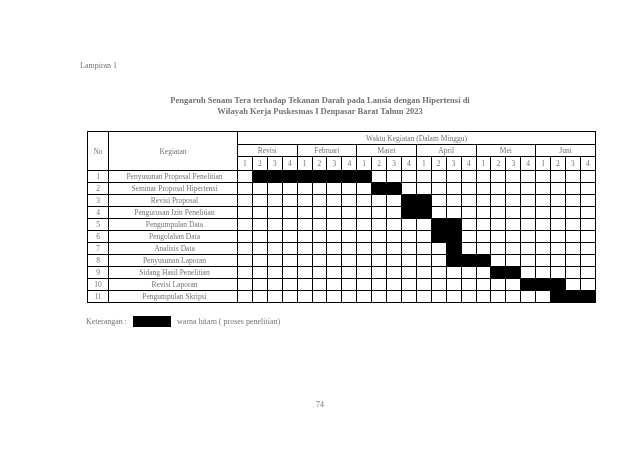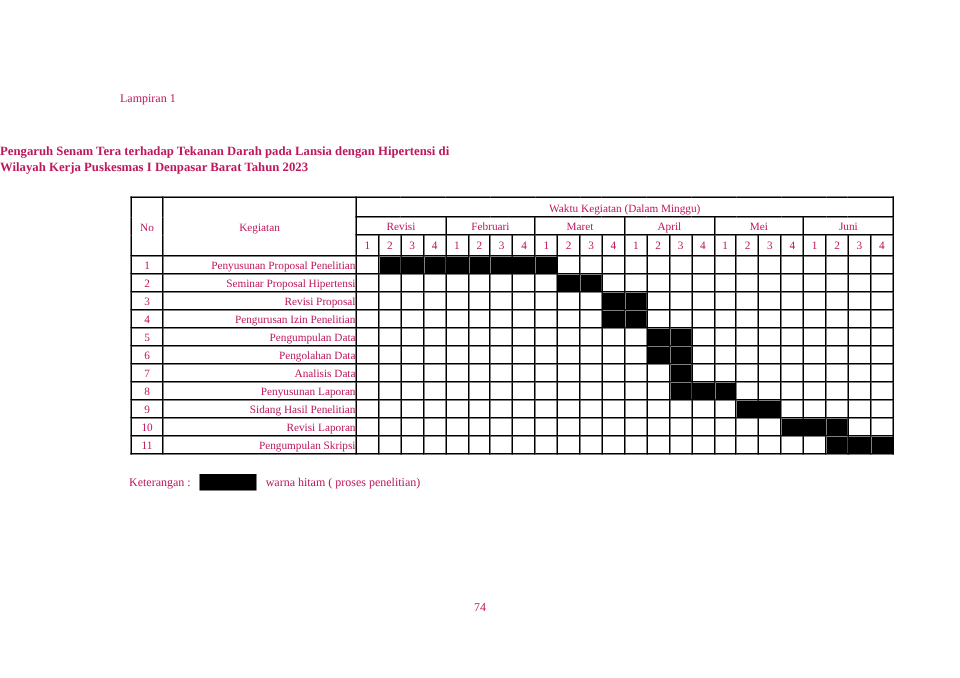--- a/index.html
+++ b/index.html
@@ -1,55 +1,55 @@
 <!DOCTYPE html>
 <html><head>
 <meta charset="utf-8">
 <style>
   html,body{margin:0;padding:0;background:#ffffff;}
   .page{
     position:relative;
     width:640px;height:452px;
     background:#ffffff;
-    color:#be185d;
+    color:#737373;
     font-family:"Liberation Serif", serif;
     overflow:hidden;
   }
   .lampiran{
     position:absolute;left:80px;top:61px;
     font-size:8px;
   }
   .master-tabel{
     position:absolute;left:0;top:75px;width:100%;
     text-align:center;font-weight:bold;font-size:8.5px;
   }
   .doc-title{
     position:absolute;left:0;top:95px;width:100%;
-    font-weight:bold;font-size:8.5px;line-height:11px;
+    text-align:center;font-weight:bold;font-size:8.5px;line-height:11px;
   }
   .schedule-table{
     position:absolute;left:87px;top:131px;
     border-collapse:collapse;table-layout:fixed;
     width:509px;
     font-size:7.5px;font-weight:normal;
   }
   .schedule-table th,.schedule-table td{
     border:1px solid #000;
     padding:0;
     text-align:center;
     font-weight:normal;
     overflow:hidden;
     white-space:nowrap;
   }
   .schedule-table thead tr.r1{height:13px;}
   .schedule-table thead tr.r2{height:12px;}
   .schedule-table thead tr.r3{height:14px;}
   .schedule-table tbody tr{height:12px;}
   .schedule-table td.activity{
-    text-align:right;padding-left:3px;
+    text-align:center;padding-left:3px;
   }
   .schedule-table td.filled{background:#000;}
   .col-no{width:21px;}
   .col-activity{width:129px;}
   .legend{
     position:absolute;left:86px;top:316px;
     display:flex;align-items:center;
     font-size:8px;
   }
   .legend .swatch{

